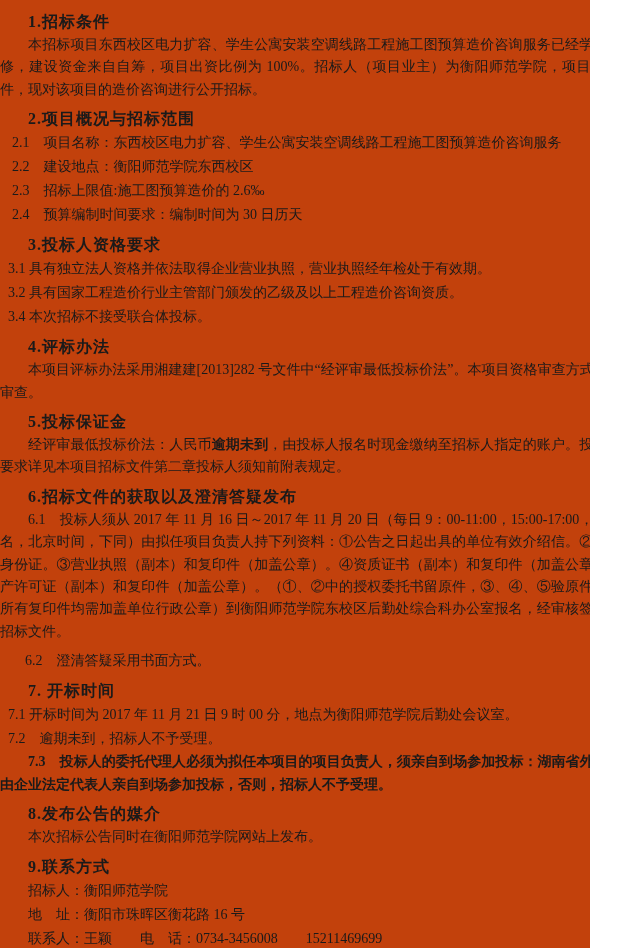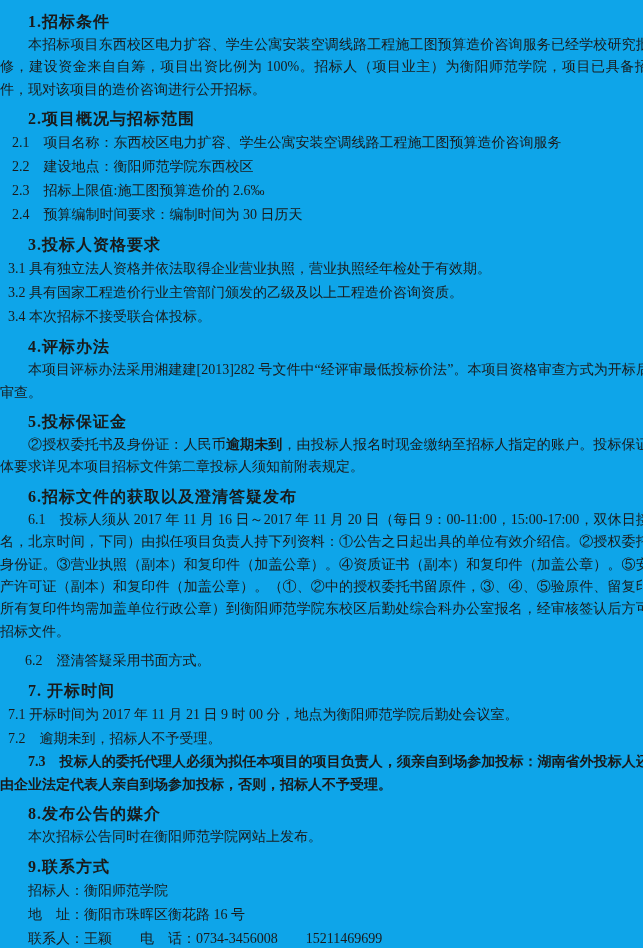--- a/index.html
+++ b/index.html
@@ -1,20 +1,20 @@
 <!DOCTYPE html>
 <html><head>
 <meta charset="utf-8">
 <style>
   html,body{margin:0;padding:0;background:#ffffff;}
   .page{
     position:relative;
-    width:643px;height:948px;
+    width:590px;height:948px;
     overflow:hidden;
-    background:#0ea5e9;
+    background:#c2410c;
     color:#1a1a1a;
     font-family:"Liberation Serif","DejaVu Serif",serif;
     font-size:14px;
   }
   .content{width:678px;padding-top:4px;}
   h2.h{
     font-size:16px;
     line-height:21px;
     font-weight:bold;
     margin:7px 0 2px 28px;
@@ -59,21 +59,21 @@
       <p class="item-n">3.4 本次招标不接受联合体投标。</p>
     </section>
 
     <section class="sect">
       <h2 class="h">4.评标办法</h2>
       <p class="para">本项目评标办法采用湘建建[2013]282 号文件中“经评审最低投标价法”。本项目资格审查方式为开标后资格审查。</p>
     </section>
 
     <section class="sect">
       <h2 class="h">5.投标保证金</h2>
-      <p class="para"><span>②授权委托书及身份证：人民币</span><span class="bold">逾期未到</span><span>，由投标人报名时现金缴纳至招标人指定的账户。投标保证金具体要求详见本项目招标文件第二章投标人须知前附表规定。</span></p>
+      <p class="para"><span>经评审最低投标价法：人民币</span><span class="bold">逾期未到</span><span>，由投标人报名时现金缴纳至招标人指定的账户。投标保证金具体要求详见本项目招标文件第二章投标人须知前附表规定。</span></p>
     </section>
 
     <section class="sect">
       <h2 class="h">6.招标文件的获取以及澄清答疑发布</h2>
       <p class="para">6.1　投标人须从 2017 年 11 月 16 日～2017 年 11 月 20 日（每日 9：00-11:00，15:00-17:00，双休日接受报名，北京时间，下同）由拟任项目负责人持下列资料：①公告之日起出具的单位有效介绍信。②授权委托书及身份证。③营业执照（副本）和复印件（加盖公章）。④资质证书（副本）和复印件（加盖公章）。⑤安全生产许可证（副本）和复印件（加盖公章）。（①、②中的授权委托书留原件，③、④、⑤验原件、留复印件，所有复印件均需加盖单位行政公章）到衡阳师范学院东校区后勤处综合科办公室报名，经审核签认后方可获取招标文件。</p>
       <p class="item-62">6.2　澄清答疑采用书面方式。</p>
     </section>
 
     <section class="sect">
       <h2 class="h">7.  开标时间</h2>

